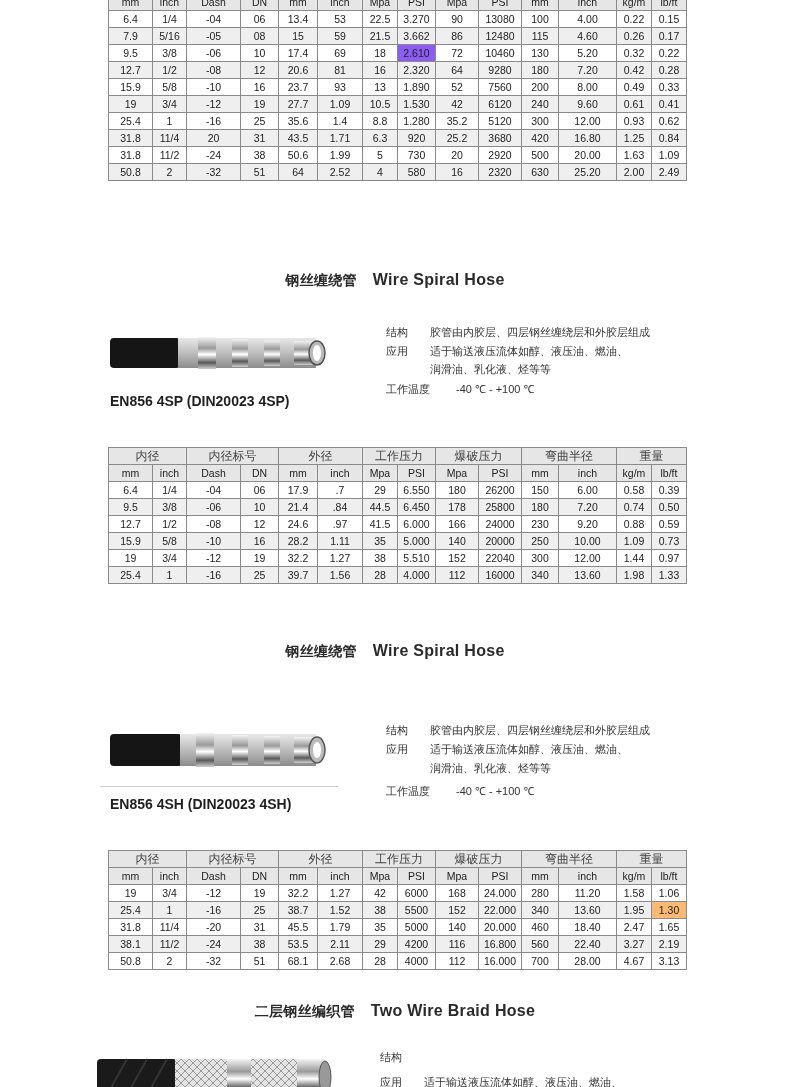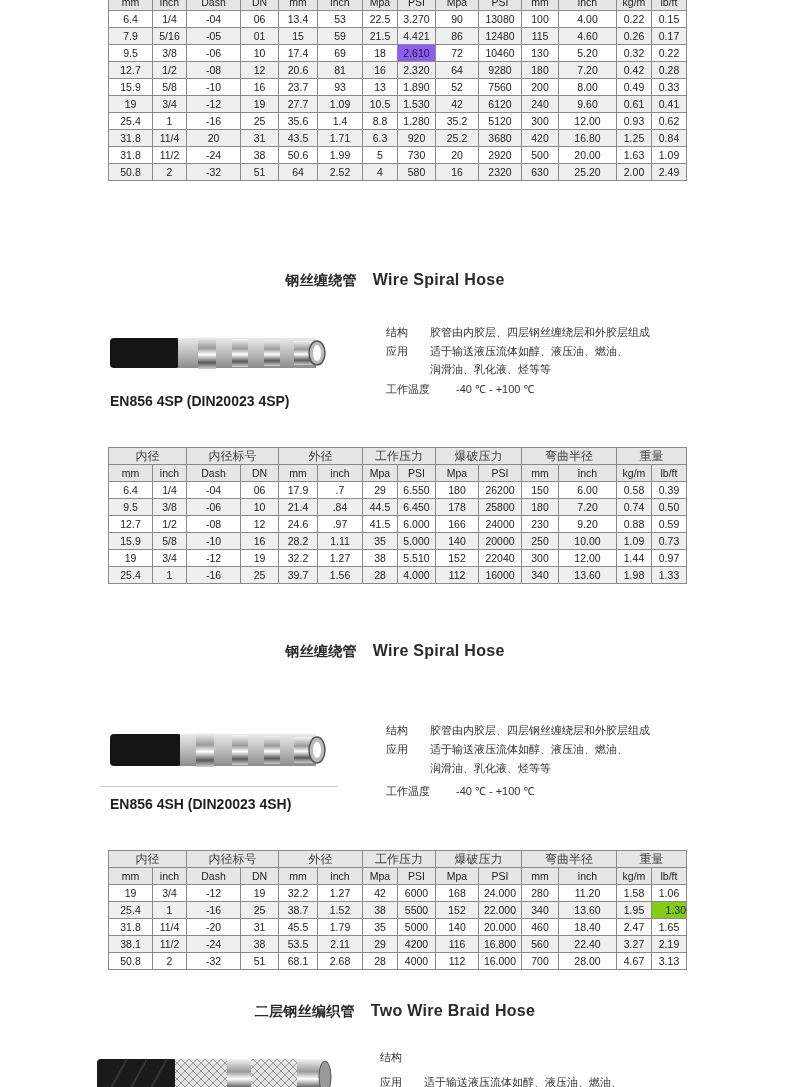--- a/index.html
+++ b/index.html
@@ -71,25 +71,25 @@
         <td style="background: rgb(255, 255, 255);">13080</td>
         <td style="background: rgb(255, 255, 255);">100</td>
         <td style="background: rgb(255, 255, 255);">4.00</td>
         <td style="background: rgb(255, 255, 255);">0.22</td>
         <td style="background: rgb(255, 255, 255);">0.15</td>
       </tr>
       <tr class="row">
         <td style="background: rgb(239, 239, 239);">7.9</td>
         <td style="background: rgb(239, 239, 239);">5/16</td>
         <td style="background: rgb(239, 239, 239);">-05</td>
-        <td style="background: rgb(239, 239, 239);">01</td>
+        <td style="background: rgb(239, 239, 239);">08</td>
         <td style="background: rgb(239, 239, 239);">15</td>
         <td style="background: rgb(239, 239, 239);">59</td>
         <td style="background: rgb(239, 239, 239);">21.5</td>
-        <td style="background: rgb(239, 239, 239);">4.421</td>
+        <td style="background: rgb(239, 239, 239);">3.662</td>
         <td style="background: rgb(239, 239, 239);">86</td>
         <td style="background: rgb(239, 239, 239);">12480</td>
         <td style="background: rgb(239, 239, 239);">115</td>
         <td style="background: rgb(239, 239, 239);">4.60</td>
         <td style="background: rgb(239, 239, 239);">0.26</td>
         <td style="background: rgb(239, 239, 239);">0.17</td>
       </tr>
       <tr class="row">
         <td style="background: rgb(255, 255, 255);">9.5</td>
         <td style="background: rgb(255, 255, 255);">3/8</td>
@@ -498,21 +498,21 @@
         <td style="background: rgb(239, 239, 239);">25</td>
         <td style="background: rgb(239, 239, 239);">38.7</td>
         <td style="background: rgb(239, 239, 239);">1.52</td>
         <td style="background: rgb(239, 239, 239);">38</td>
         <td style="background: rgb(239, 239, 239);">5500</td>
         <td style="background: rgb(239, 239, 239);">152</td>
         <td style="background: rgb(239, 239, 239);">22.000</td>
         <td style="background: rgb(239, 239, 239);">340</td>
         <td style="background: rgb(239, 239, 239);">13.60</td>
         <td style="background: rgb(239, 239, 239);">1.95</td>
-        <td style="background: #84cc16; text-align: right;">1.30</td>
+        <td style="background: #fdba74;">1.30</td>
       </tr>
       <tr class="row">
         <td style="background: rgb(255, 255, 255);">31.8</td>
         <td style="background: rgb(255, 255, 255);">11/4</td>
         <td style="background: rgb(255, 255, 255);">-20</td>
         <td style="background: rgb(255, 255, 255);">31</td>
         <td style="background: rgb(255, 255, 255);">45.5</td>
         <td style="background: rgb(255, 255, 255);">1.79</td>
         <td style="background: rgb(255, 255, 255);">35</td>
         <td style="background: rgb(255, 255, 255);">5000</td>

